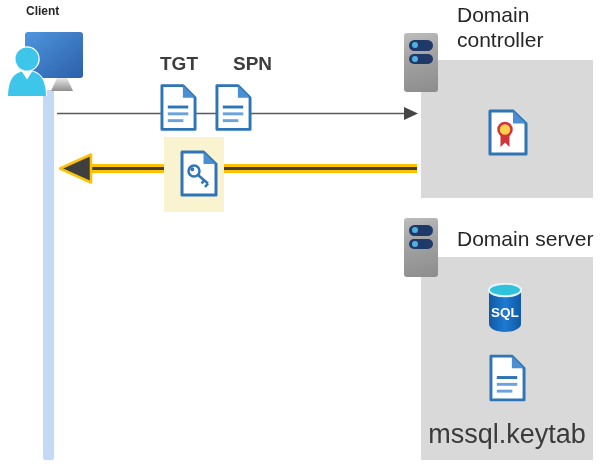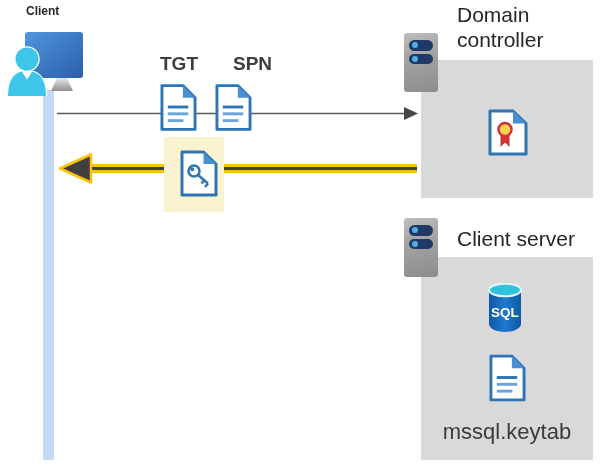--- a/index.html
+++ b/index.html
@@ -30,21 +30,21 @@
   .dc-label{left:457px;top:2px;width:132px;}
   .linux-label{left:457px;top:226px;width:140px;white-space:nowrap;}
   .ticket-label{
     top:53px;width:38px;text-align:center;
     font-size:19px;font-weight:700;color:#3d3d3d;
   }
   .tgt-label{left:160px;}
   .spn-label{left:216px;margin-left:17px;}
   .keytab-label{
     left:421px;top:419px;width:172px;text-align:center;
-    font-size:22px;font-weight:400;color:#3b3b3b;
+    font-size:27px;font-weight:400;color:#3b3b3b;
   }
   .server-icon{
     width:34px;height:59px;border-radius:3px;
     background:linear-gradient(165deg,#bdbdbd 0%,#a3a3a3 40%,#8c8c8c 100%);
     z-index:3;
   }
   .server-pill{
     position:absolute;left:5px;width:24px;height:10.5px;border-radius:5.5px;
     background:var(--server-navy,#1f3a68);
   }
@@ -139,21 +139,21 @@
         <div class="dot"></div>
       </div>
   </div>
   <svg class="abs icon" style="left:488px;top:109px;" width="40" height="47" viewBox="0 0 40 47">
     <path d="M2 2 H25 L38 14.5 V45 H2 Z" fill="#ffffff" stroke="var(--doc-border-blue,#2e75b6)" stroke-width="3" stroke-linejoin="round"></path>
     <path d="M25 2 V14.5 H38 Z" fill="var(--doc-fold-blue,#4a8fd4)"></path>
     <path d="M12.5 24 L12.5 38 L17 33.5 L21.5 38 L21.5 24 Z" fill="var(--cert-seal-red,#d13438)"></path>
     <circle cx="17" cy="20.5" r="6.5" fill="var(--cert-seal-yellow,#ffd24c)" stroke="var(--cert-seal-red,#d13438)" stroke-width="2.5"></circle>
   </svg>
 
-  <div class="abs label h-label linux-label">Client server</div>
+  <div class="abs label h-label linux-label">Domain server</div>
   <div class="abs server-icon" style="left:404px;top:218px;">
     <div class="server-pill" style="top:7px;">
         <div class="dot"></div>
       </div>
     <div class="server-pill" style="top:20.5px;">
         <div class="dot"></div>
       </div>
   </div>
 
   <svg class="abs icon" style="left:487px;top:283px;" width="36" height="49" viewBox="0 0 36 49">

